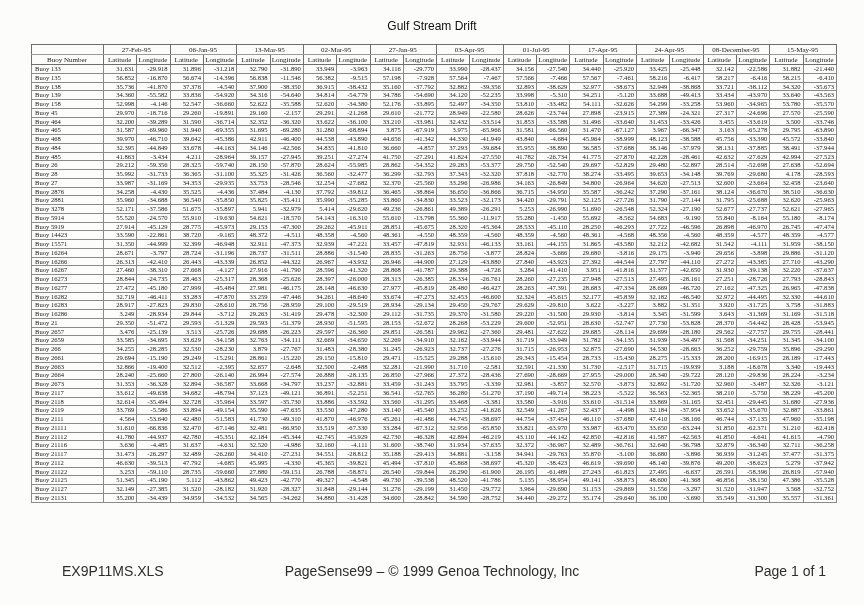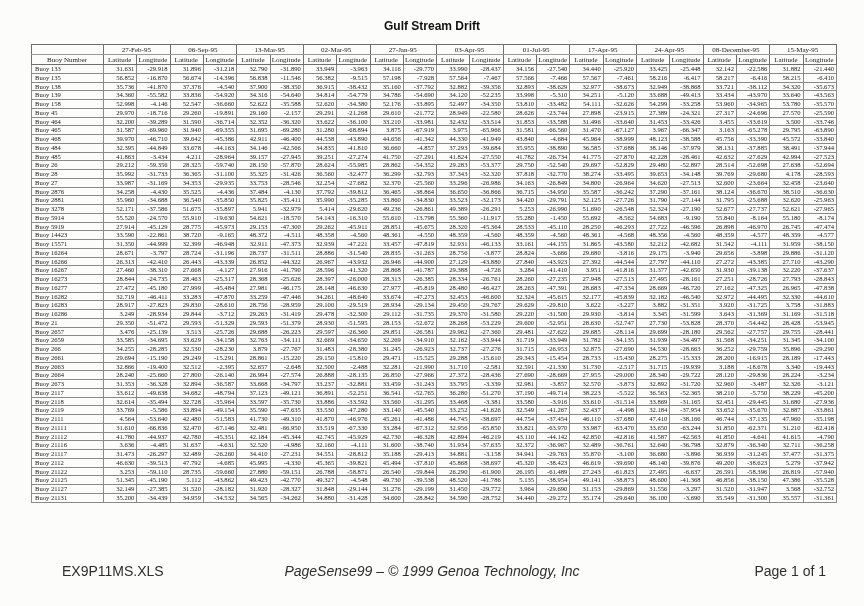--- a/index.html
+++ b/index.html
@@ -3,21 +3,21 @@
 <meta charset="utf-8">
 <style>
   html,body{margin:0;padding:0;background:#e8e8e6;}
   .page{
     position:relative;width:864px;height:606px;margin:0 auto;
     background:#fcfcfa;overflow:hidden;
     font-family:"Liberation Serif", serif;color:#1c1c1c;
   }
   .title{
     position:absolute;top:19px;left:0;width:100%;text-align:center;
-    font-family:"Liberation Sans", sans-serif;font-weight:bold;font-size:12px;color:#111;
+    font-family:"Liberation Sans", sans-serif;font-weight:normal;font-size:12px;color:#111;
   }
   table.grid{
     position:absolute;left:31px;top:44px;width:806px;
     border-collapse:collapse;table-layout:fixed;
     font-size:6.6px;
   }
   table.grid col.c-buoy{width:72px;}
   table.grid th, table.grid td{
     border:1px solid #8a8a88;
     padding:0 2px 0 1px;overflow:hidden;white-space:nowrap;
@@ -31,21 +31,21 @@
     height:7.75px;line-height:7.75px;text-align:right;color:#222;
   }
   table.grid td.buoy{ text-align:left;padding-left:3px; }
   table.grid .grp{ border-left:1.4px solid #5c5c5a; }
   table.grid{ border:1.4px solid #4c4c4a; }
   .footer{
     position:absolute;left:0;top:563px;width:100%;height:14px;
     font-family:"Liberation Sans", sans-serif;font-size:14px;color:#2e2e2c;
   }
   .footer .f-left{position:absolute;left:62px;top:0;}
-  .footer .f-center{position:absolute;left:0;width:100%;text-align:center;top:0;font-style:italic;}
+  .footer .f-center{position:absolute;left:0;width:100%;text-align:center;top:0;}
   .footer .f-right{position:absolute;right:38px;top:0;padding-left:32px;}
 </style>
 </head>
 <body>
 
 <div class="page">
   <div class="title">Gulf Stream Drift</div>
 
   <table class="grid" id="grid">
     <colgroup id="cols">
@@ -70,21 +70,21 @@
         <col>
         <col>
         <col>
         <col>
         <col>
       </colgroup>
     <thead id="grid-head">
         <tr class="dates">
           <th></th>
           <th colspan="2" class="grp">27-Feb-95</th>
-          <th colspan="2" class="grp">06-Sep-95</th>
+          <th colspan="2" class="grp">06-Jan-95</th>
           <th colspan="2" class="grp">13-Mar-95</th>
           <th colspan="2" class="grp">02-Mar-95</th>
           <th colspan="2" class="grp">27-Jan-95</th>
           <th colspan="2" class="grp">03-Apr-95</th>
           <th colspan="2" class="grp">01-Jul-95</th>
           <th colspan="2" class="grp">17-Apr-95</th>
           <th colspan="2" class="grp">24-Apr-95</th>
           <th colspan="2" class="grp">08-December-95</th>
           <th colspan="2" class="grp">15-May-95</th>
         </tr>

